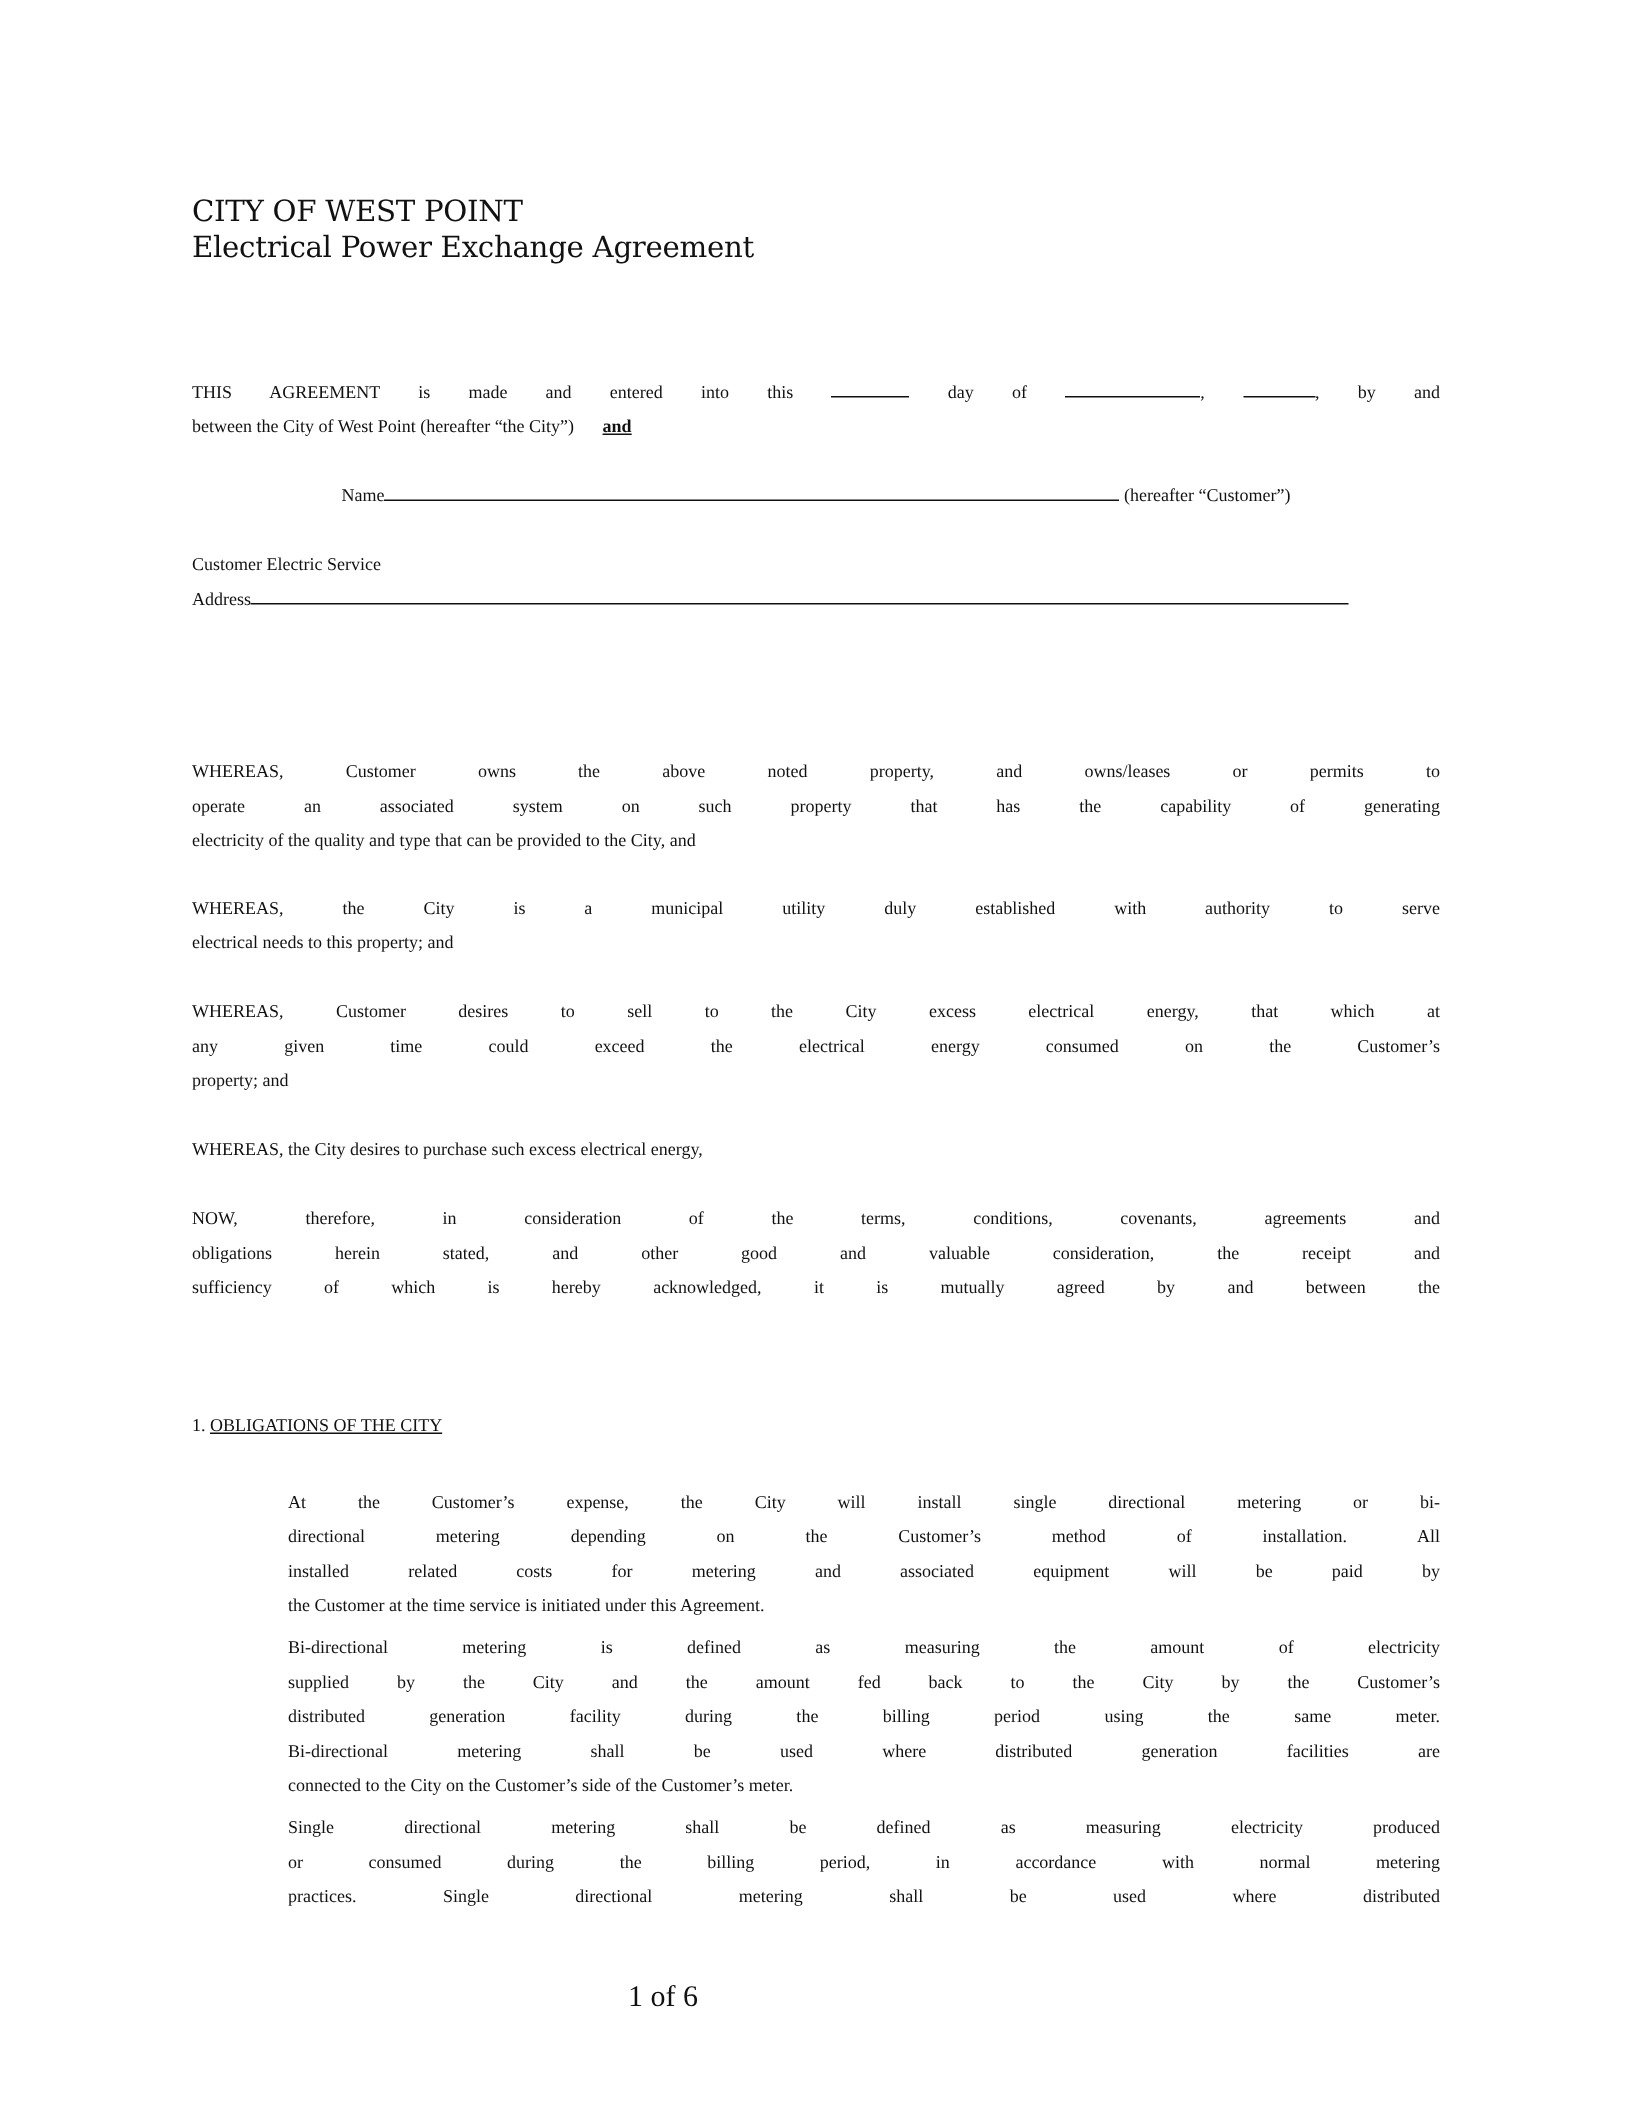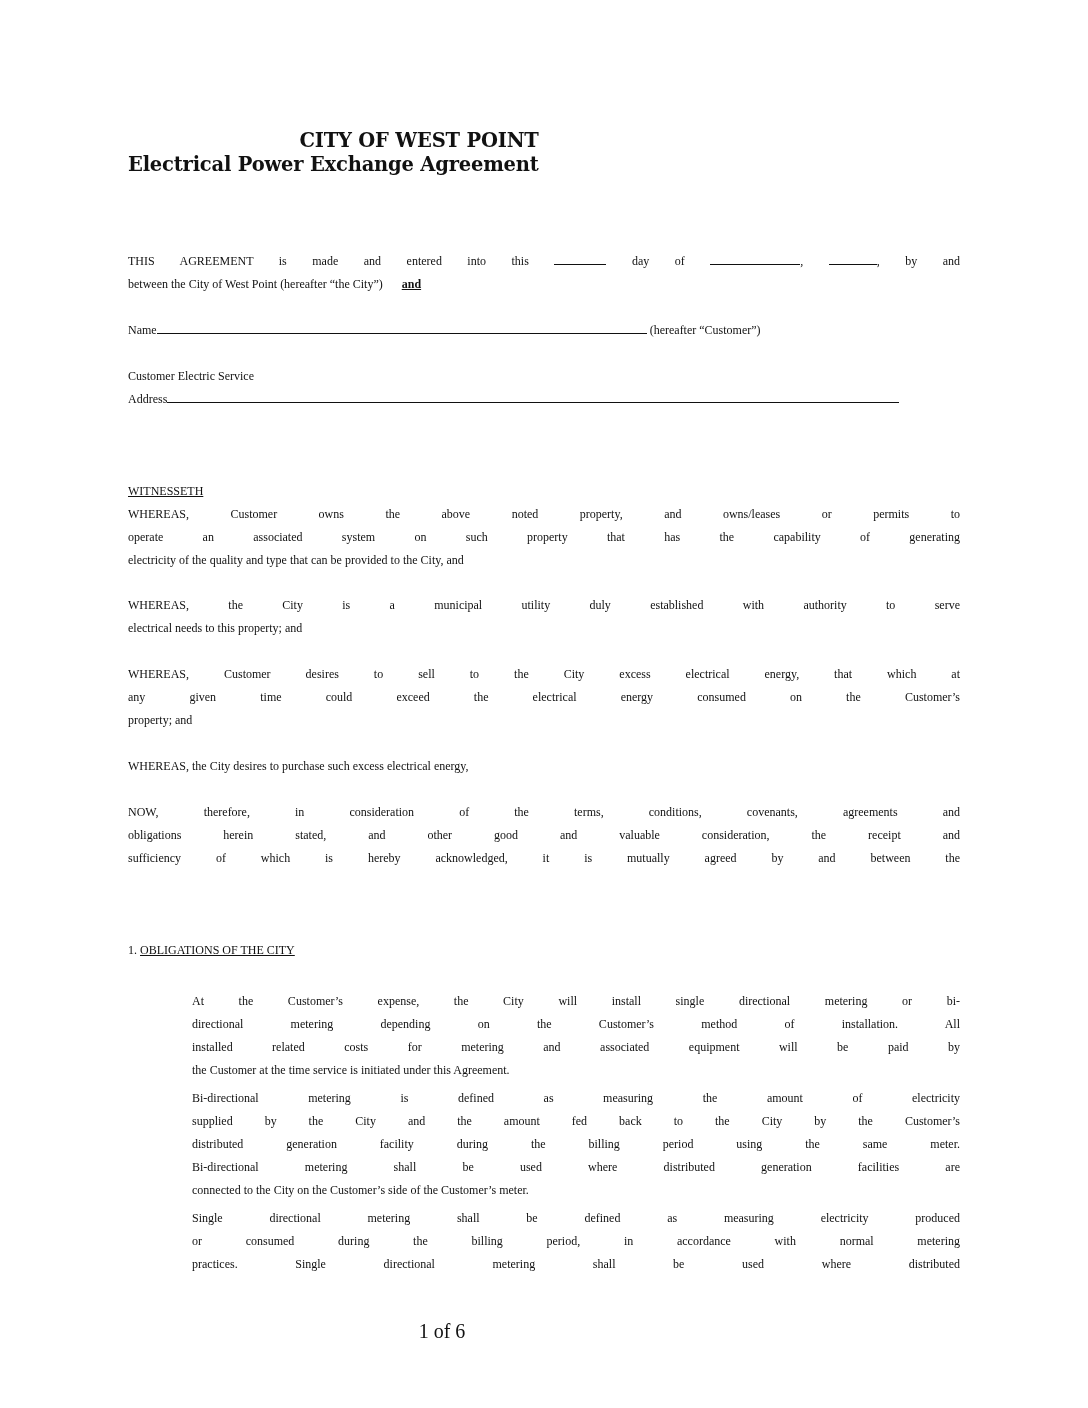--- a/index.html
+++ b/index.html
@@ -1,19 +1,19 @@
 <!DOCTYPE html>
 <html><head>
 <meta charset="utf-8">
 <style>
   html, body { margin: 0; padding: 0; background: #ffffff; }
   body { width: 1088px; height: 1408px; position: relative; overflow: hidden;
          font-family: "DejaVu Serif", "Liberation Serif", serif; color: #111111; }
   .page { position: absolute; left: 0; top: 0; width: 1088px; height: 1408px; }
-  .hdr { position: absolute; left: 128px; top: 129px; font-weight: bold; font-size: 19.5px; line-height: 24px; letter-spacing: -0.2px; text-align: right; }
+  .hdr { position: absolute; left: 128px; top: 129px; font-weight: normal; font-size: 19.5px; line-height: 24px; letter-spacing: -0.2px; }
   .txt { position: absolute; left: 128px; width: 832px; font-size: 12px; line-height: 23px;
          text-align: justify; font-family: "Liberation Serif", serif; }
   .txt.ind { left: 192px; width: 768px; }
   .line { display: block; text-align: justify; text-align-last: justify; white-space: nowrap; }
   .line.last { text-align-last: left; }
   .blank { display: inline-block; border-bottom: 1.3px solid #111; height: 14px; vertical-align: baseline; }
   .u { text-decoration: underline; }
   .bu { font-weight: bold; text-decoration: underline; margin-left: 16px; }
   .footer { position: absolute; left: 0; width: 884px; top: 1320px; text-align: center;
             font-size: 20px; font-family: "Liberation Serif", serif; }
@@ -35,33 +35,30 @@
       <span>day of</span>
       <span class="blank" style="width:90px;"></span><span>,</span>
       <span class="blank" style="width:48px;"></span><span>, by and</span>
     </span>
     <span class="line last">
       <span>between the City of West Point (hereafter “the City”)</span>
       <span class="bu">and</span>
     </span>
   </div>
 
-  <div class="txt" style="top:319px; text-align:left;">
+  <div class="txt" style="top:319px; text-align:center;">
     <span>Name</span><span class="blank" style="width:490px;"></span>
     <span>(hereafter “Customer”)</span>
   </div>
 
   <div class="txt" style="top:365px; text-align:left;">
     <div>Customer Electric Service</div>
     <div><span>Address</span><span class="blank" style="width:732px;"></span></div>
   </div>
 
-  <div class="txt" style="top:480px; text-align:left;">
-    <span class="u">WITNESSETH</span>
-  </div>
 
   <div class="txt" style="top:503px;">
     <span class="line">WHEREAS, Customer owns the above noted property, and owns/leases or permits to</span>
     <span class="line">operate an associated system on such property that has the capability of generating</span>
     <span class="line last">electricity of the quality and type that can be provided to the City, and</span>
   </div>
 
   <div class="txt" style="top:594px;">
     <span class="line">WHEREAS, the City is a municipal utility duly established with authority to serve</span>
     <span class="line last">electrical needs to this property; and</span>

